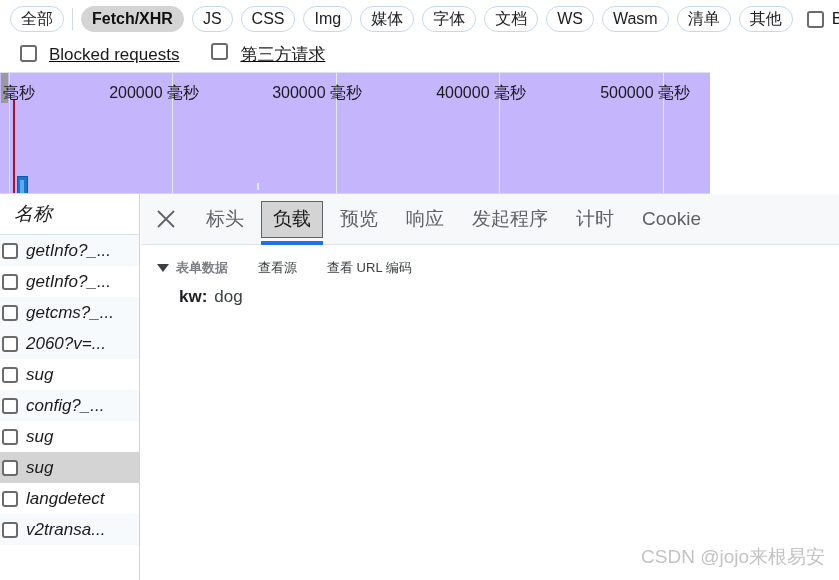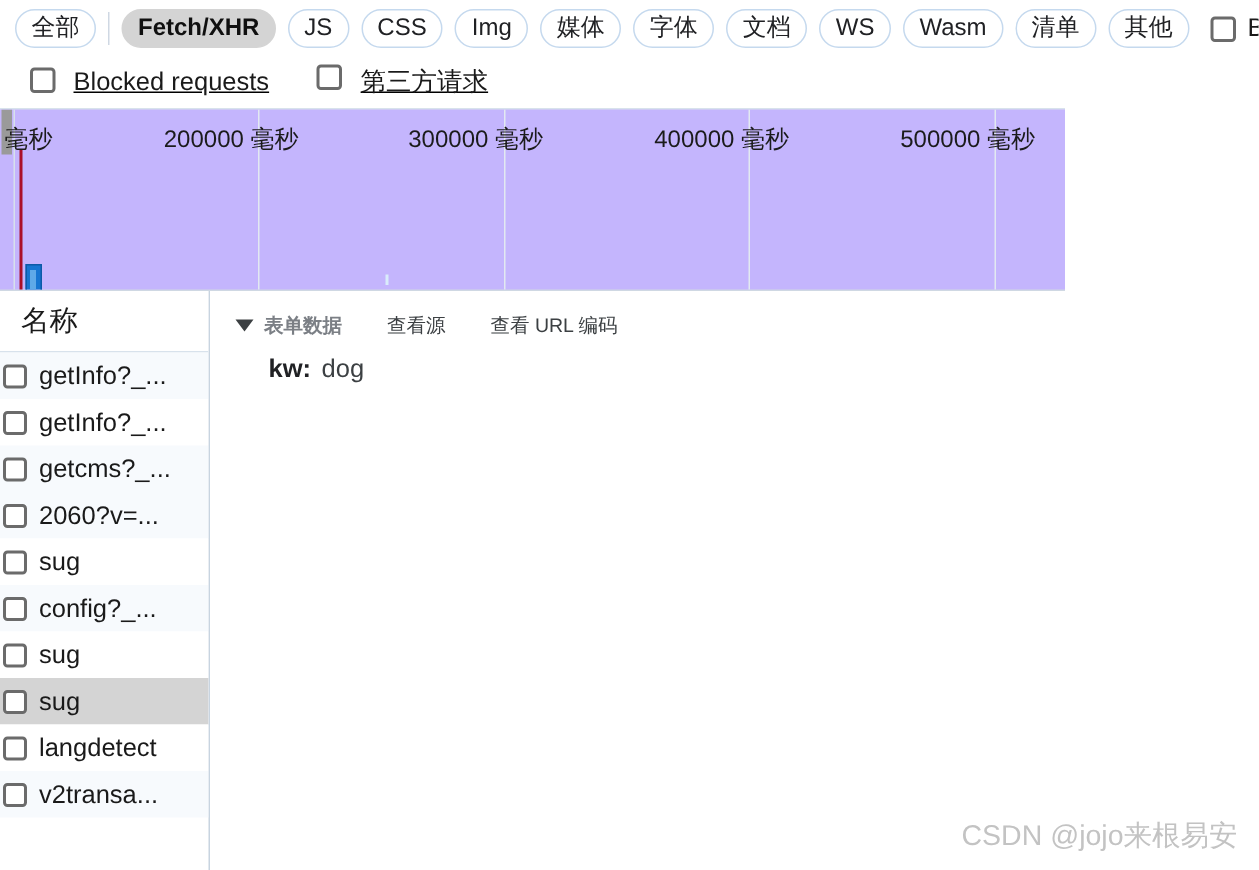--- a/index.html
+++ b/index.html
@@ -100,20 +100,21 @@
   .ov-tick {
     position: absolute; background: #d9ecfb;
   }
 
   
   .req-panel {
     position: absolute; left: 0; top: 194px; width: 140px; height: 386px;
     background: #ffffff;
     border-right: 1px solid #c8d4e0;
     overflow: hidden;
+    font-style: italic;
   }
   .req-head {
     height: 41px; display: flex; align-items: center;
     padding-left: 14px;
     font-size: 19px; color: #1a1a1a;
     border-bottom: 1px solid #d8e2ec;
     background: #ffffff;
   }
   .req-row {
     height: 31px;
@@ -301,20 +302,36 @@
           <span>langdetect</span>
         </div>
         <div class="req-row alt">
           <span class="cb"></span>
           <span>v2transa...</span>
         </div>
       </div>
   </div>
 
   <div class="details">
+    <div class="detail-tabs">
+      <div class="close-x">
+        <svg width="22" height="22" viewBox="0 0 22 22" aria-hidden="true">
+          <path d="M3 3 L19 19 M19 3 L3 19" stroke="#5f6368" stroke-width="1.8" fill="none"></path>
+        </svg>
+      </div>
+      <div id="dtabs" style="display:flex;align-items:center;">
+          <div class="dtab">标头</div>
+          <div class="dtab active">负载</div>
+          <div class="dtab">预览</div>
+          <div class="dtab">响应</div>
+          <div class="dtab">发起程序</div>
+          <div class="dtab">计时</div>
+          <div class="dtab">Cookie</div>
+        </div>
+    </div>
     <div class="detail-body">
       <div class="section-head">
         <span class="tri"></span>
         <span class="sect-title">表单数据</span>
         <span class="sect-link">查看源</span>
         <span class="sect-link">查看 URL 编码</span>
       </div>
       <div id="kv-list">
           <div class="kv-row">
             <span class="kv-key">kw:</span>

